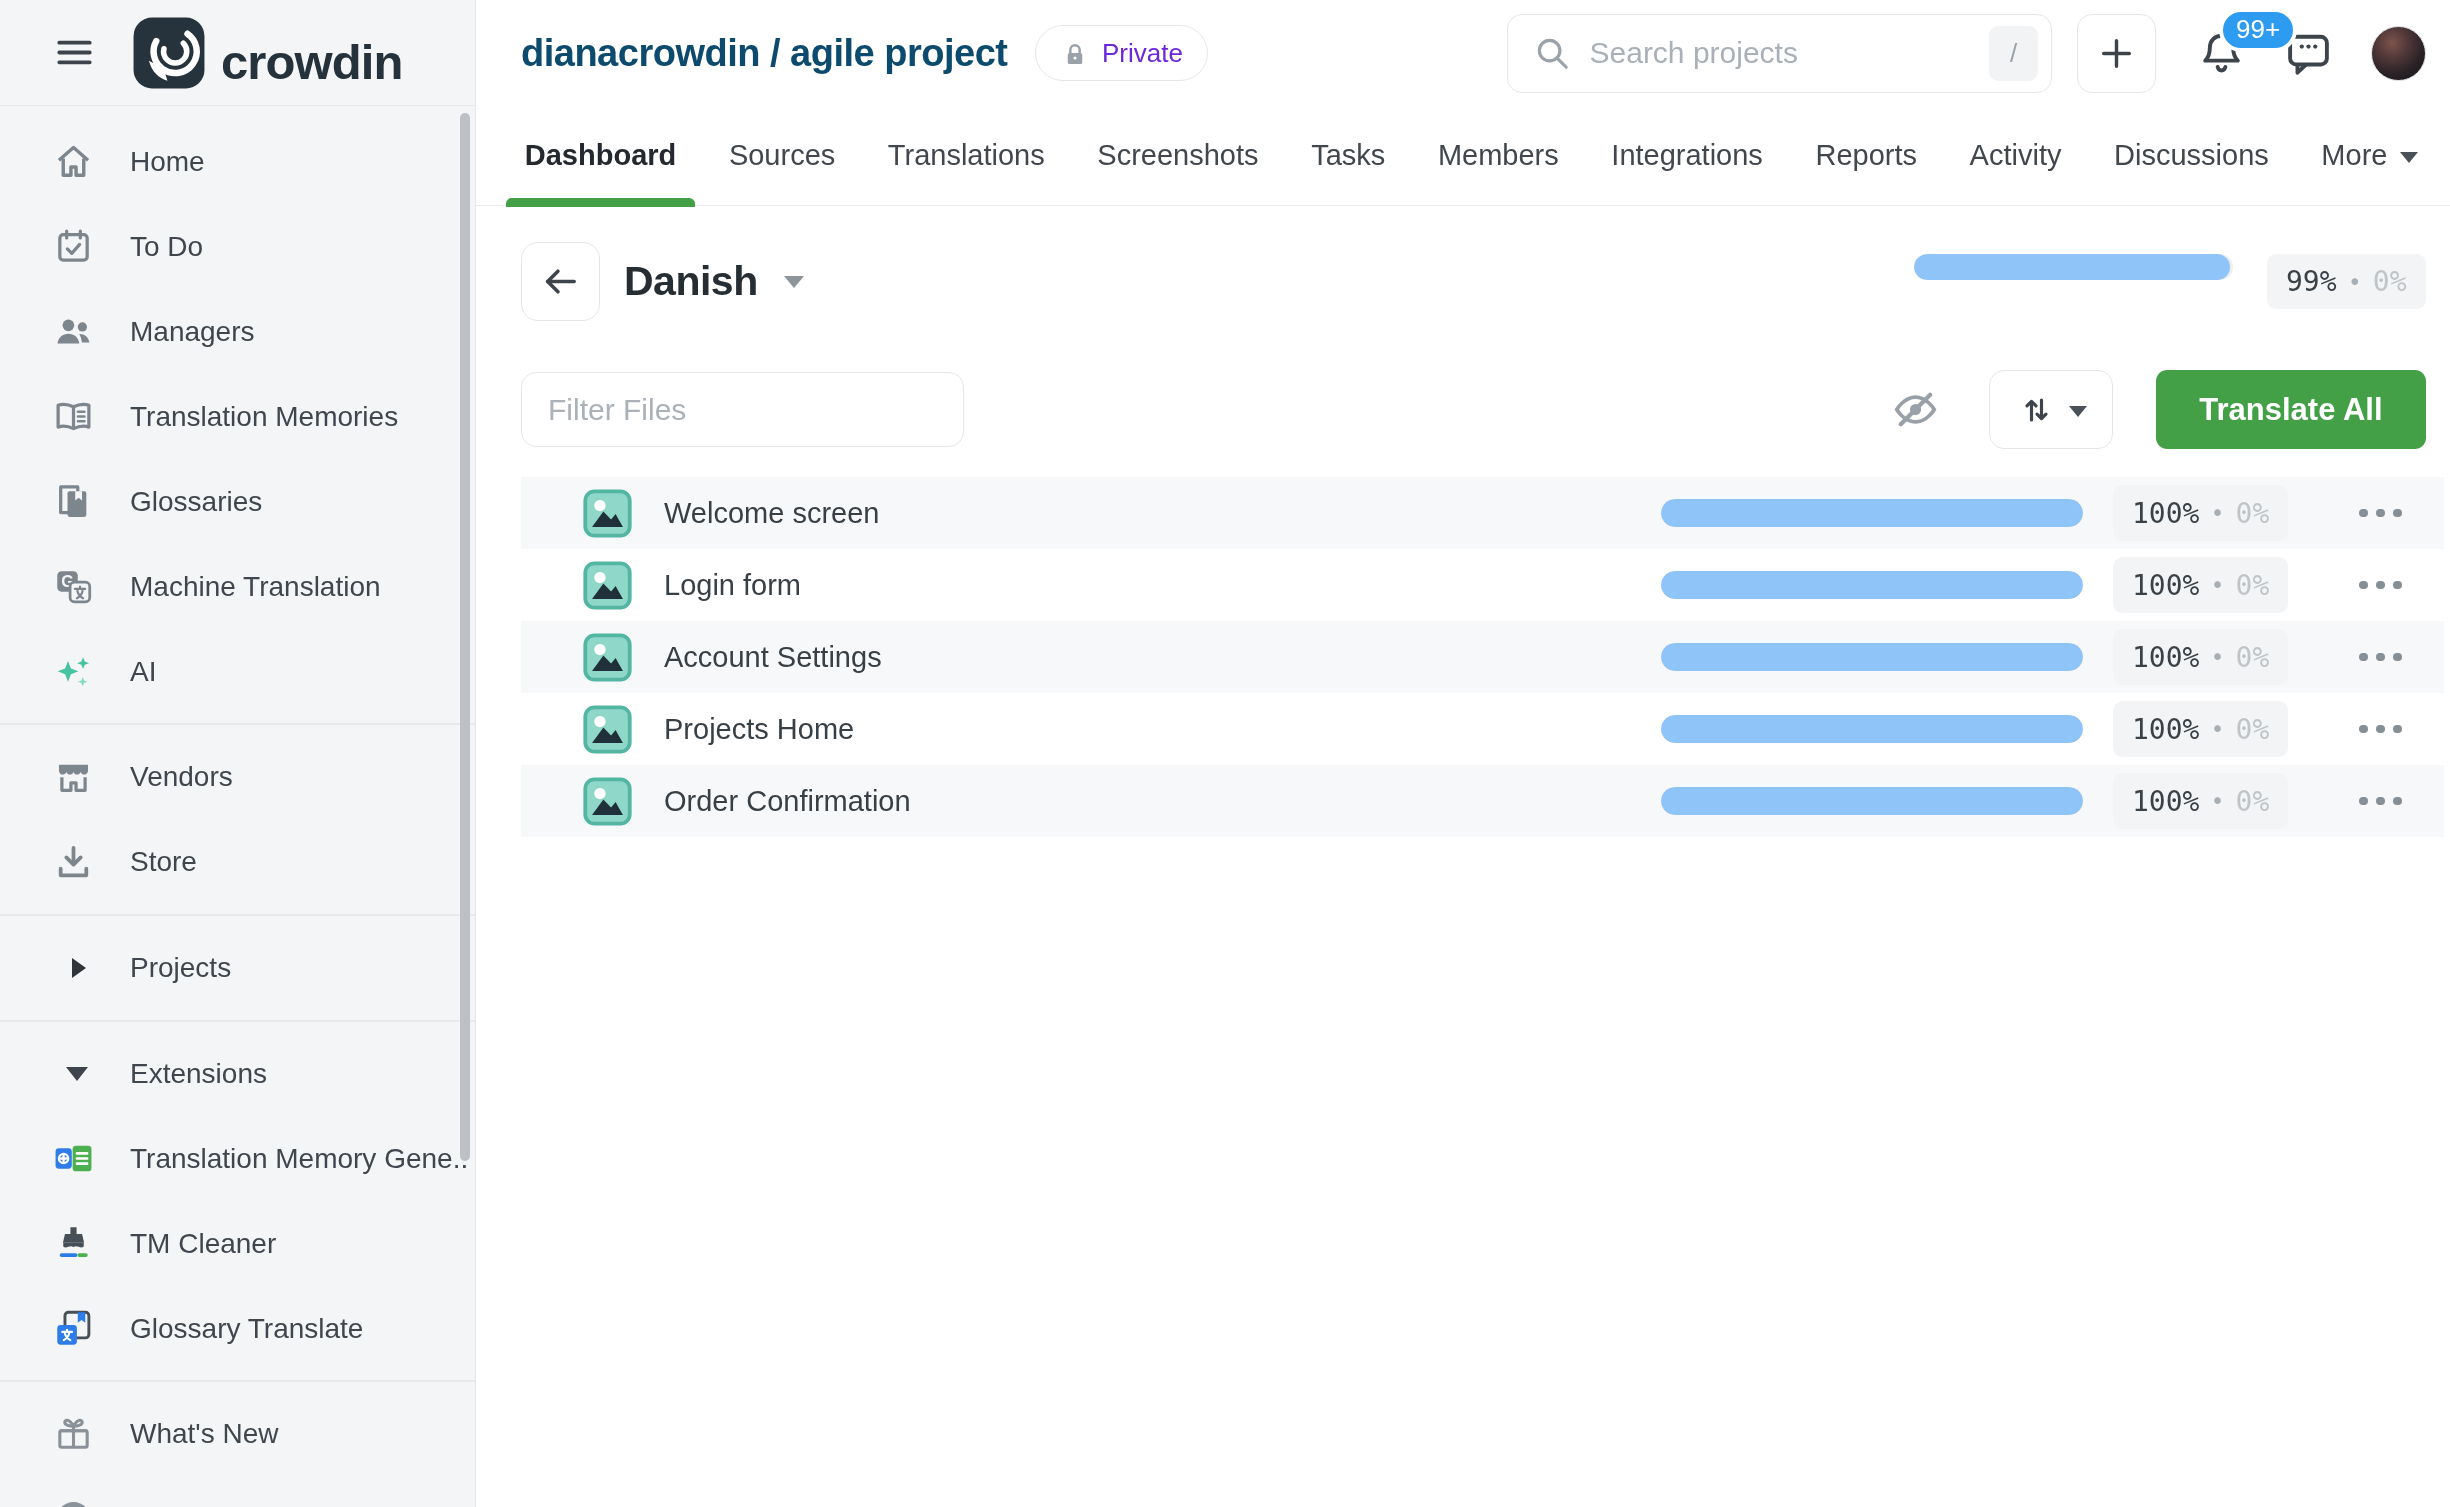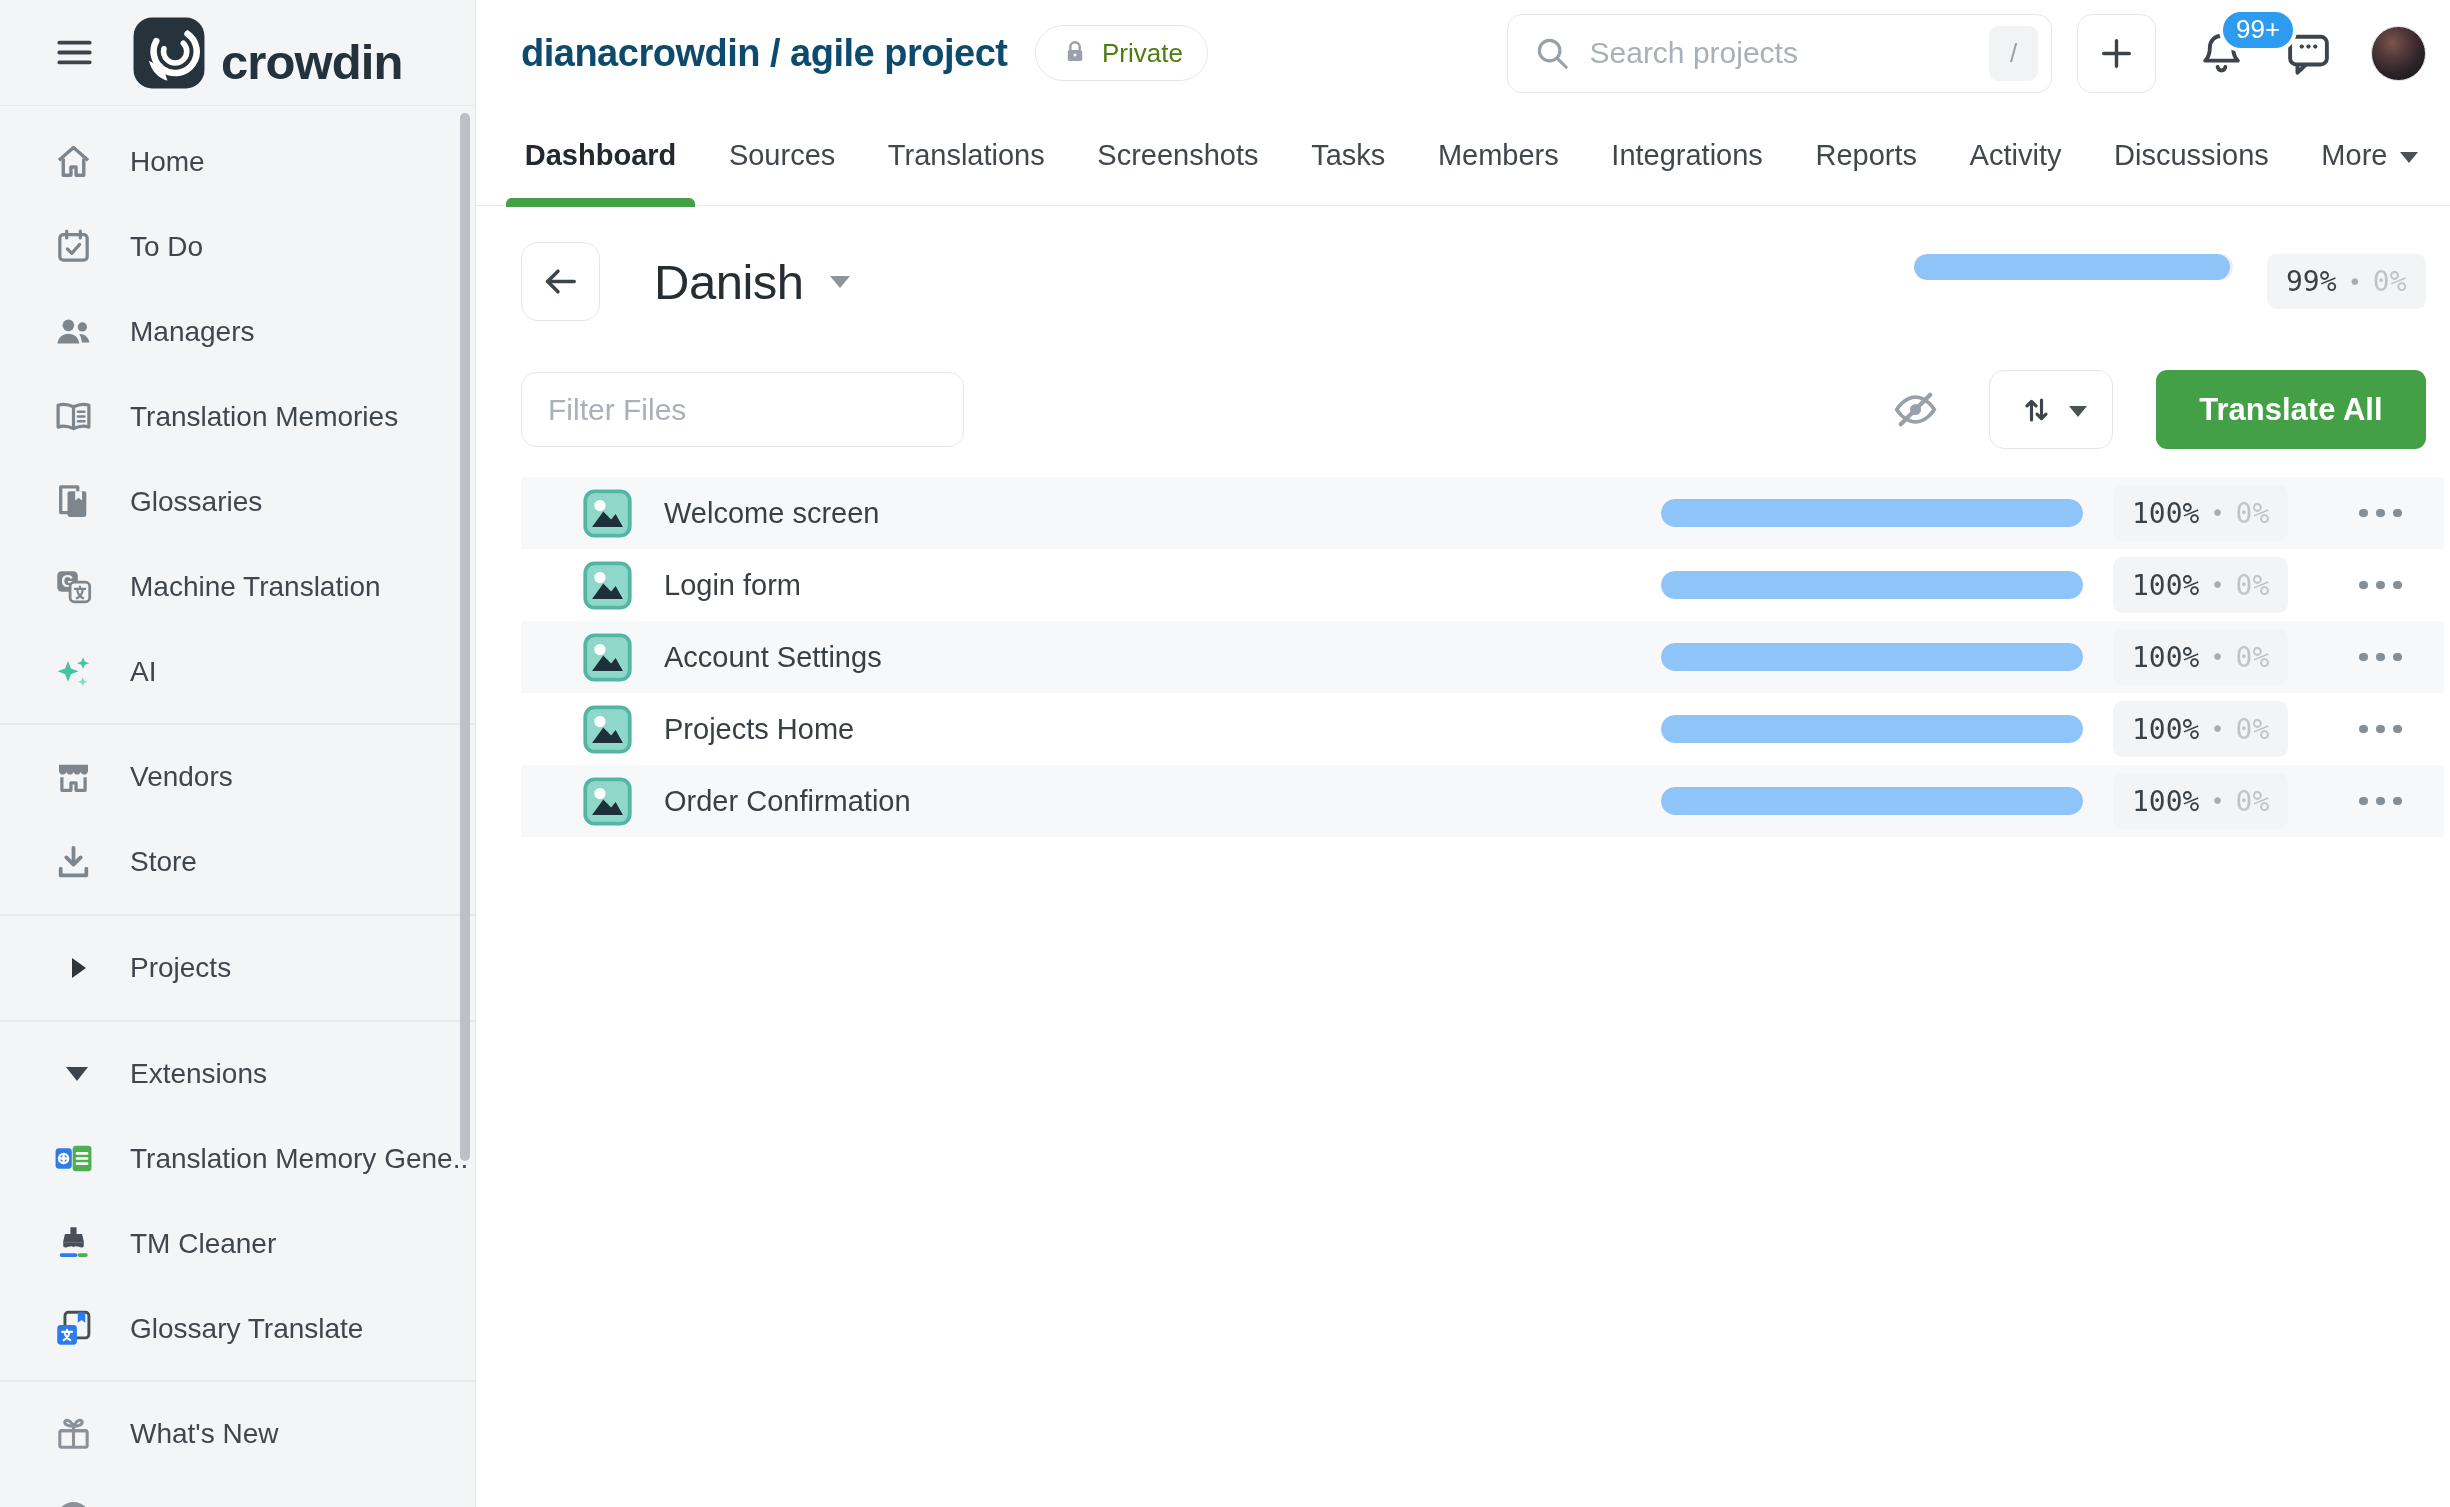--- a/index.html
+++ b/index.html
@@ -41,22 +41,22 @@
   .caret-down-dark{width:0;height:0;border-left:11.3px solid transparent;border-right:11.3px solid transparent;
     border-top:14px solid #3d444b;margin-left:7.5px}
   .sb-scrollthumb{position:absolute;top:113px;right:4.7px;width:10.4px;height:1048px;
     background:#bdc1c5;border-radius:5.7px}
 
   
   .main{flex:1;display:flex;flex-direction:column;min-width:0;background:#fff}
 
   .top{height:106px;display:flex;align-items:center;padding:0 24.5px 0 45px}
   .page-title{font-size:38px;font-weight:700;color:#0c4a6e;letter-spacing:-0.5px}
-  .private-pill{display:flex;align-items:flex-start;gap:13px;margin-left:28px;border:1.9px solid var(--border);
-    border-radius:941px;padding:11.3px 24.5px;font-size:26px;color:#4d7c0f;background:#fff;cursor:pointer}
+  .private-pill{display:flex;align-items:flex-end;gap:13px;margin-left:28px;border:1.9px solid var(--border);
+    border-radius:941px;padding:11.3px 24.5px;font-size:26px;color:#6d28d9;background:#fff;cursor:pointer}
   .private-pill .ic{width:28px;height:28px}
   .top-spacer{flex:1}
   .search{width:545px;height:79px;border:1.9px solid var(--border);border-radius:15px;background:#fff;
     display:flex;align-items:center;gap:19px;padding:0 13px 0 24.5px}
   .search .ic{width:38px;height:38px;flex:none}
   .search input{flex:1;border:none;outline:none;background:transparent;font-size:30px;color:#3b4248;
     font-family:inherit;min-width:0}
   .search input::placeholder{color:#a9b0b7}
   .kbd{width:49px;height:55px;background:#f1f3f5;border-radius:9.4px;display:flex;align-items:center;
     justify-content:center;font-size:26px;color:#9aa1a8;flex:none}
@@ -80,21 +80,21 @@
   .tab.active{color:#23292e;font-weight:700}
   .tab.active::after{content:"";position:absolute;left:-15px;right:-15px;bottom:-1.9px;height:8.5px;
     background:var(--green);border-radius:5.7px 5.7px 0 0}
   .caret-sm{width:0;height:0;border-left:9.4px solid transparent;border-right:9.4px solid transparent;
     border-top:11.3px solid #4a5157;margin-top:3.8px}
 
   .lang-row{display:flex;align-items:center;padding:36px 24.5px 0 45px}
   .back-btn{width:79px;height:79px;border:1.9px solid var(--border);border-radius:17px;background:#fff;
     display:flex;align-items:center;justify-content:center;cursor:pointer;flex:none}
   .back-btn .ic{width:41px;height:41px}
-  .lang-name{font-size:49px;font-weight:400;color:var(--txt-dark);margin-left:54px;letter-spacing:-0.5px}
+  .lang-name{font-size:41px;font-weight:700;color:var(--txt-dark);margin-left:24px;letter-spacing:-0.5px}
   .caret-gray{width:0;height:0;border-left:10.4px solid transparent;border-right:10.4px solid transparent;
     border-top:12.3px solid #8d949a;margin-left:26px;cursor:pointer}
   .lang-right{margin-left:auto;display:flex;align-items:flex-start;gap:34px}
   .progress{width:319px;height:26px;border-radius:13px;background:var(--track);overflow:hidden}
   .progress .fill{height:100%;background:var(--blue-fill);border-radius:13px}
   .pct-badge{background:var(--badge-bg);border-radius:9.4px;padding:11.3px 19px;display:flex;
     align-items:center;gap:11.3px;font-family:var(--mono);font-size:28px;color:#3a4147;white-space:nowrap}
   .pct-badge .sep{color:#a6adb3;font-size:22.6px}
   .pct-badge .dim{color:var(--dim)}
 

